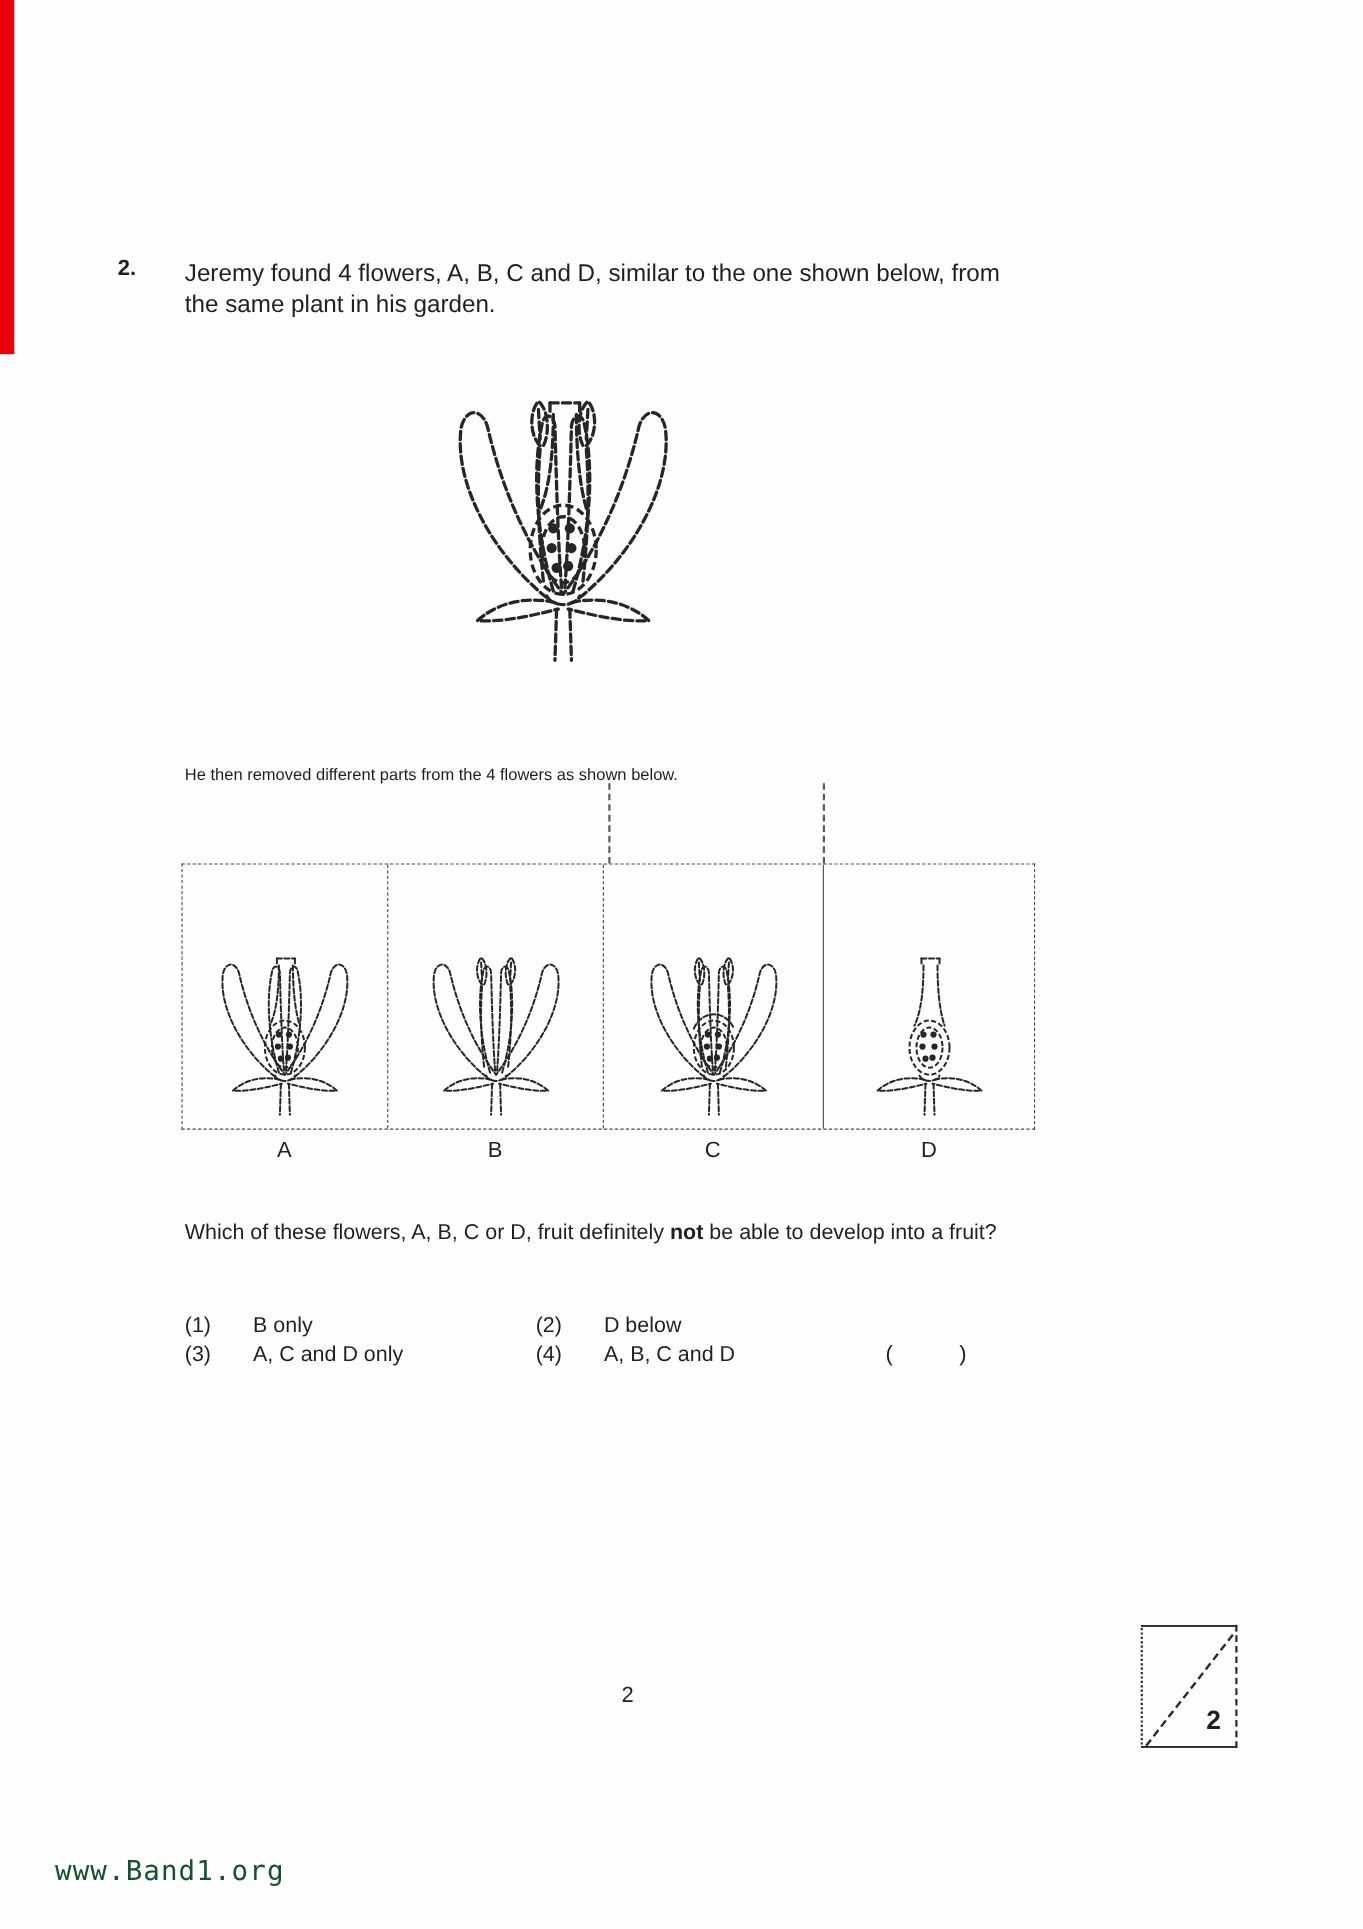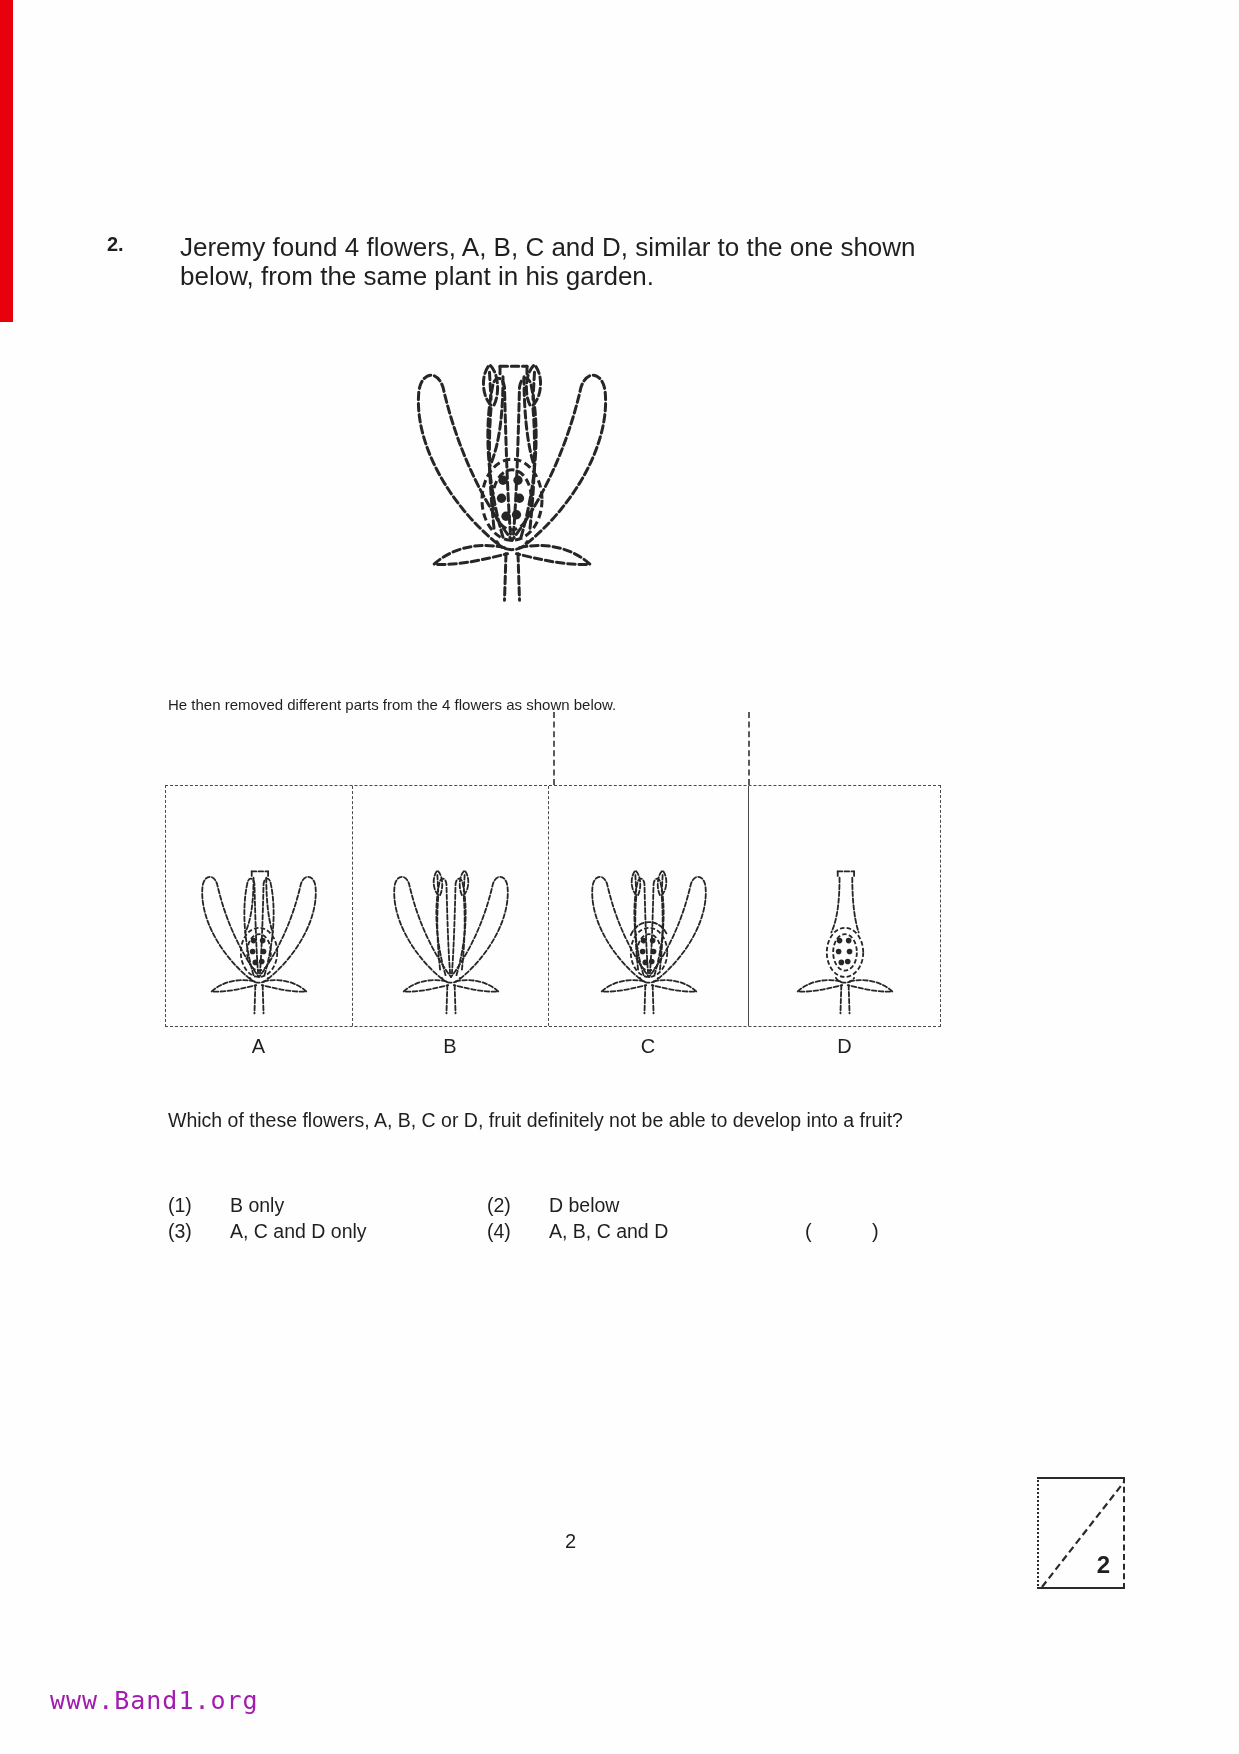--- a/index.html
+++ b/index.html
@@ -2,21 +2,21 @@
 <html><head>
 <meta charset="utf-8">
 <style>
   html,body{margin:0;padding:0;}
   body{
     width:1239px;height:1754px;position:relative;background:#fefefe;
     font-family:"Liberation Sans",sans-serif;color:#1f1f1f;overflow:hidden;
   }
   .red-bar{position:absolute;left:0;top:0;width:13px;height:322px;background:#e8000d;}
   .q-number{position:absolute;left:107px;top:233px;font-size:20px;font-weight:600;}
-  .q-intro{position:absolute;left:168px;top:233px;width:772px;font-size:26px;line-height:29px;margin-left:12px;}
+  .q-intro{position:absolute;left:168px;top:233px;width:772px;font-size:22px;line-height:29px;}
   .main-flower{position:absolute;left:362px;top:318px;}
   .caption{position:absolute;left:168px;top:696px;width:800px;font-size:15px;}
   .connector{position:absolute;top:712px;height:73px;width:0;border-left:2px dashed #5a5a5a;}
   .connector.c1{left:553px;}
   .connector.c2{left:748px;}
   .figure-box{
     position:absolute;left:165px;top:785px;width:776px;height:242px;
     display:flex;border:1.6px dashed #4a4a4a;box-sizing:border-box;
   }
   .flower-cell{box-sizing:border-box;display:flex;align-items:flex-end;justify-content:center;padding-bottom:6px;}
@@ -24,38 +24,38 @@
   .flower-cell.w2{width:196px;border-right:1.6px dashed #4a4a4a;}
   .flower-cell.w3{width:200px;border-right:1.6px solid #4a4a4a;}
   .flower-cell.w4{flex:1;}
   .labels-row{position:absolute;left:165px;top:1035px;width:776px;display:flex;font-size:20px;}
   .labels-row span{display:block;text-align:center;}
   .labels-row .l1{width:187px;}
   .labels-row .l2{width:196px;}
   .labels-row .l3{width:200px;}
   .labels-row .l4{flex:1;}
   .q-main{position:absolute;left:168px;top:1105px;width:800px;font-size:19.5px;line-height:30px;}
-  .q-main b{font-weight:400;}
+  .q-main b{font-weight:700;}
   .options{position:absolute;left:168px;top:1192px;width:820px;font-size:19.5px;}
   .opt-row{display:flex;line-height:26px;}
   .opt-num{width:62px;}
   .opt-text{width:257px;}
   .answer-bracket-open{position:absolute;left:637px;top:28px;font-size:20px;}
   .answer-bracket-close{position:absolute;left:704px;top:28px;font-size:20px;}
   .page-number{position:absolute;left:0;top:1530px;width:1141px;text-align:center;font-size:20px;}
   .marks-box{
     position:absolute;left:1037px;top:1477px;width:88px;height:112px;box-sizing:border-box;
     border-top:2.5px solid #2a2a2a;border-left:2.5px dotted #2a2a2a;
     border-bottom:2.5px solid #2a2a2a;border-right:2.5px dashed #2a2a2a;
   }
   .marks-box svg{position:absolute;left:0;top:0;}
   .marks-value{position:absolute;right:13px;bottom:8px;font-size:24px;font-weight:700;}
   .watermark{
     position:absolute;left:50px;top:1686px;
-    font-family:"DejaVu Sans Mono",monospace;font-size:25px;color:#a21caf;letter-spacing:1px;
+    font-family:"DejaVu Sans Mono",monospace;font-size:25px;color:#14532d;letter-spacing:1px;
   }
 </style>
 </head>
 <body style="color: rgb(31, 31, 31);">
 
 <div class="red-bar" style="background: rgb(232, 0, 13);"></div>
 
 <div class="q-number">2.</div>
 <div class="q-intro">Jeremy found 4 flowers, A, B, C and D, similar to the one shown below, from the same plant in his garden.</div>
 

